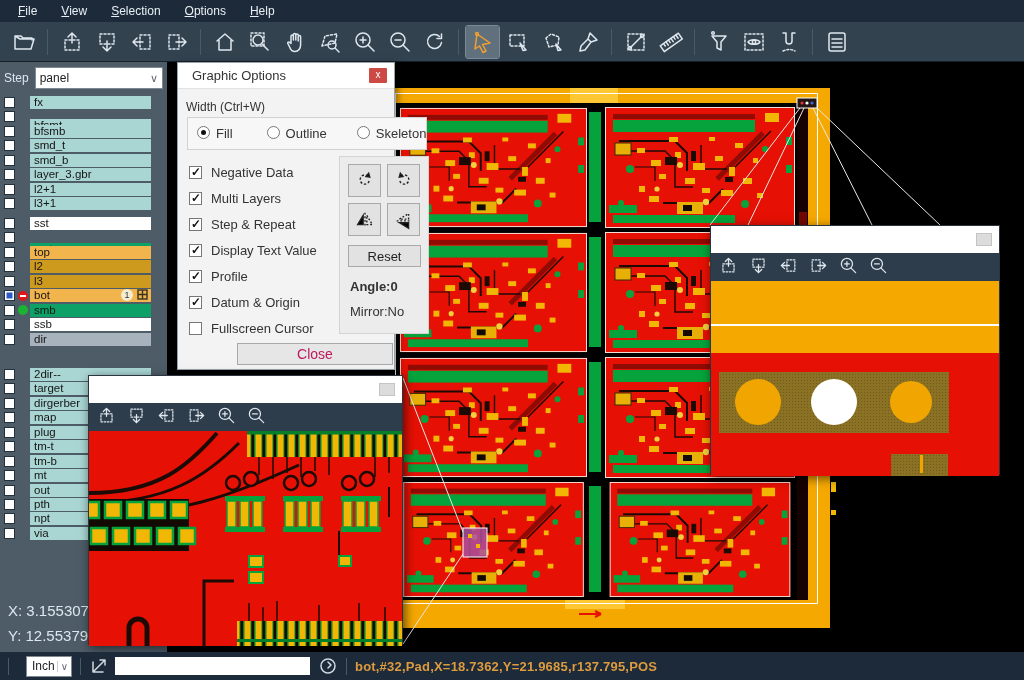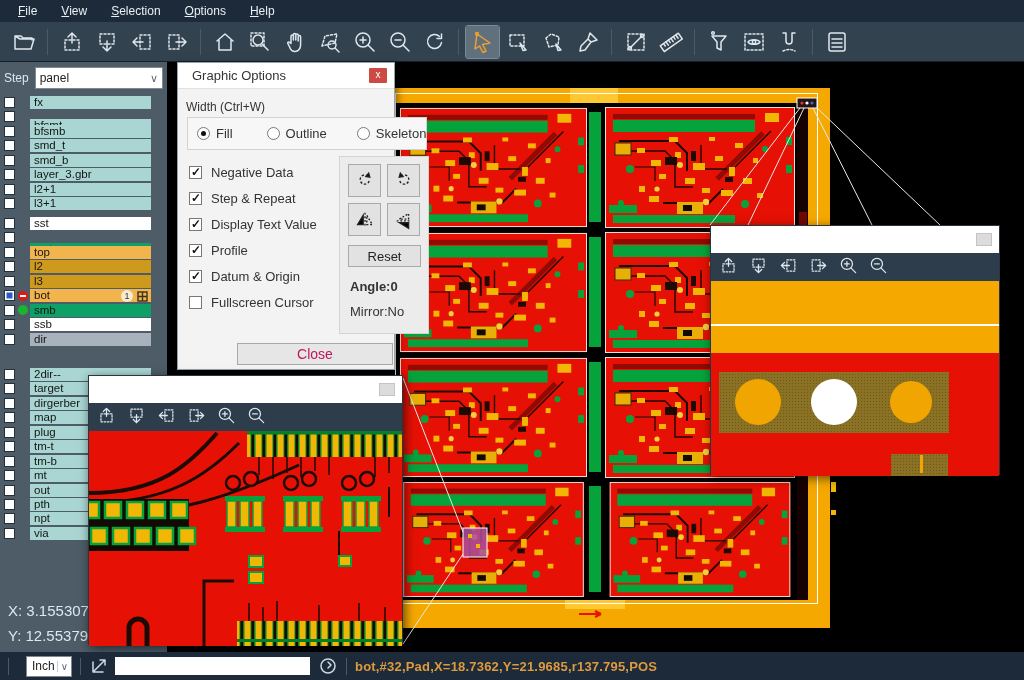--- a/index.html
+++ b/index.html
@@ -25,37 +25,37 @@
   .layer-group{position:absolute;left:0;width:167px;}
   .lg0{top:34px;} .lg1{top:155px;} .lg2{top:306px;}
   .layer-row{display:flex;align-items:center;height:13px;margin-bottom:1.45px;}
   .cb{width:11px;height:11px;background:#fff;border:1px solid #23313c;margin-left:4px;flex:none;}
   .cb.active{background:#2d59c8;box-shadow:inset 0 0 0 1.5px #fff;}
   .dotslot{width:15px;height:13px;flex:none;display:flex;align-items:center;justify-content:center;}
   .dot{width:10px;height:10px;border-radius:50%;}
   .dot.red{background:#e01818;position:relative;}
   .dot.red::after{content:"";position:absolute;left:2px;top:4px;width:6px;height:2px;background:#fff;}
   .dot.green{background:#19b530;}
-  .lname{width:121px;height:13px;font-size:11.5px;color:#151515;padding-left:4px;line-height:13px;display:flex;align-items:flex-end;white-space:nowrap;overflow:hidden;}
+  .lname{width:121px;height:13px;font-size:11.5px;color:#151515;padding-left:4px;line-height:13px;display:flex;align-items:flex-start;white-space:nowrap;overflow:hidden;}
   .badge{margin-left:auto;width:12px;height:12px;border-radius:50%;background:#f6ecd2;color:#333;font-size:9px;display:flex;align-items:center;justify-content:center;}
   .gridic{width:11px;height:11px;margin:0 3px 0 4px;flex:none;}
   .gridic svg{width:11px;height:11px;stroke:#3a3220;fill:none;stroke-width:1.4;}
   .coords{position:absolute;left:8px;color:#dde7ee;font-size:15px;}
   .cx{top:540px;} .cy{top:565px;}
 
   
   .canvas{position:absolute;left:167px;top:62px;width:857px;height:590px;background:#000;}
 
   
   .dialog{position:absolute;left:177px;top:62px;width:218px;height:308px;background:#f3f3f3;border:1px solid #98a2aa;box-shadow:2px 3px 8px rgba(0,0,0,.5);}
   .dlg-title{position:absolute;left:0;top:0;width:100%;height:26px;background:#fff;border-bottom:1px solid #e2e2e2;display:flex;align-items:center;padding-left:14px;font-size:13px;color:#333;}
   .dlg-close{position:absolute;right:7px;top:5px;width:18px;height:15px;background:#cd4a44;color:#fff;font-size:10px;line-height:14px;text-align:center;border-radius:1px;}
   .dlg-widthlabel{position:absolute;left:8px;top:37px;font-size:12px;color:#333;}
   .radio-box{position:absolute;left:9px;top:54px;width:240px;height:33px;border:1px solid #d2d2d2;background:#f7f7f7;display:flex;align-items:center;}
-  .radio-item{display:flex;align-items:center;font-size:13px;color:#333;}
+  .radio-item{display:flex;font-size:13px;color:#333;}
   .radio-item .rc{width:13px;height:13px;border:1px solid #777;border-radius:50%;background:#fff;margin-right:6px;position:relative;}
   .radio-item .rc.on::after{content:"";position:absolute;left:3px;top:3px;width:5px;height:5px;border-radius:50%;background:#111;}
   .ri0{margin-left:9px;} .ri1{margin-left:34px;} .ri2{margin-left:30px;}
   .dlg-checks{position:absolute;left:11px;top:96px;}
   .check-row{display:flex;align-items:center;height:26px;font-size:13px;color:#333;}
   .ckb{width:13px;height:13px;background:#fff;border:1px solid #777;margin-right:9px;position:relative;flex:none;}
   .ckb.on::after{content:"\2713";position:absolute;left:1px;top:-2px;font-size:12px;color:#111;font-weight:bold;}
   .dlg-right{position:absolute;left:161px;top:93px;width:90px;height:178px;background:#ececec;border:1px solid #d4d4d4;}
   .tf-grid{position:absolute;left:8px;top:7px;width:74px;display:flex;flex-wrap:wrap;gap:6px;}
   .tf-btn{width:33px;height:33px;background:#e2e2e2;border:1px solid #a9a9a9;display:flex;align-items:center;justify-content:center;}
@@ -605,20 +605,24 @@
         </div>
         <div class="radio-item ri2">
           <span class="rc"></span>
           <span>Skeleton</span>
         </div>
       </div>
     <div class="dlg-checks">
         <div class="check-row">
           <span class="ckb on"></span>
           <span>Negative Data</span>
+        </div>
+        <div class="check-row">
+          <span class="ckb on"></span>
+          <span>Multi Layers</span>
         </div>
         <div class="check-row">
           <span class="ckb on"></span>
           <span>Step &amp; Repeat</span>
         </div>
         <div class="check-row">
           <span class="ckb on"></span>
           <span>Display Text Value</span>
         </div>
         <div class="check-row">

